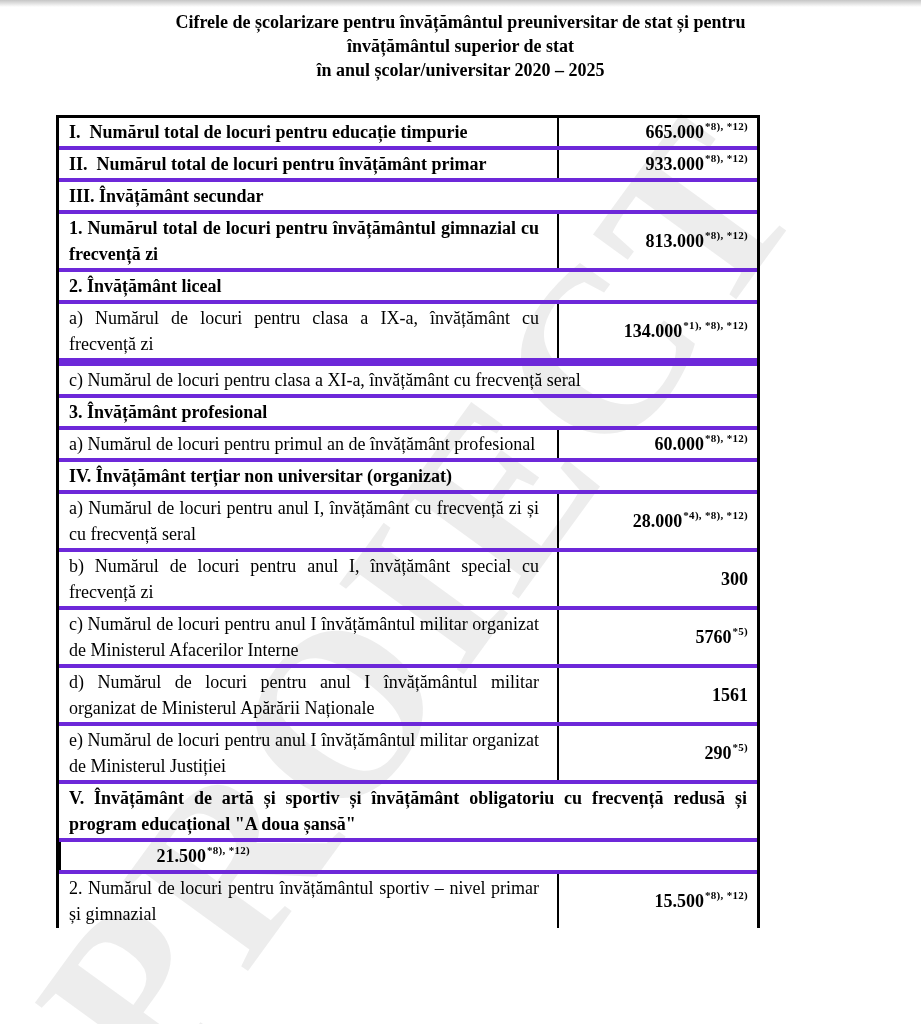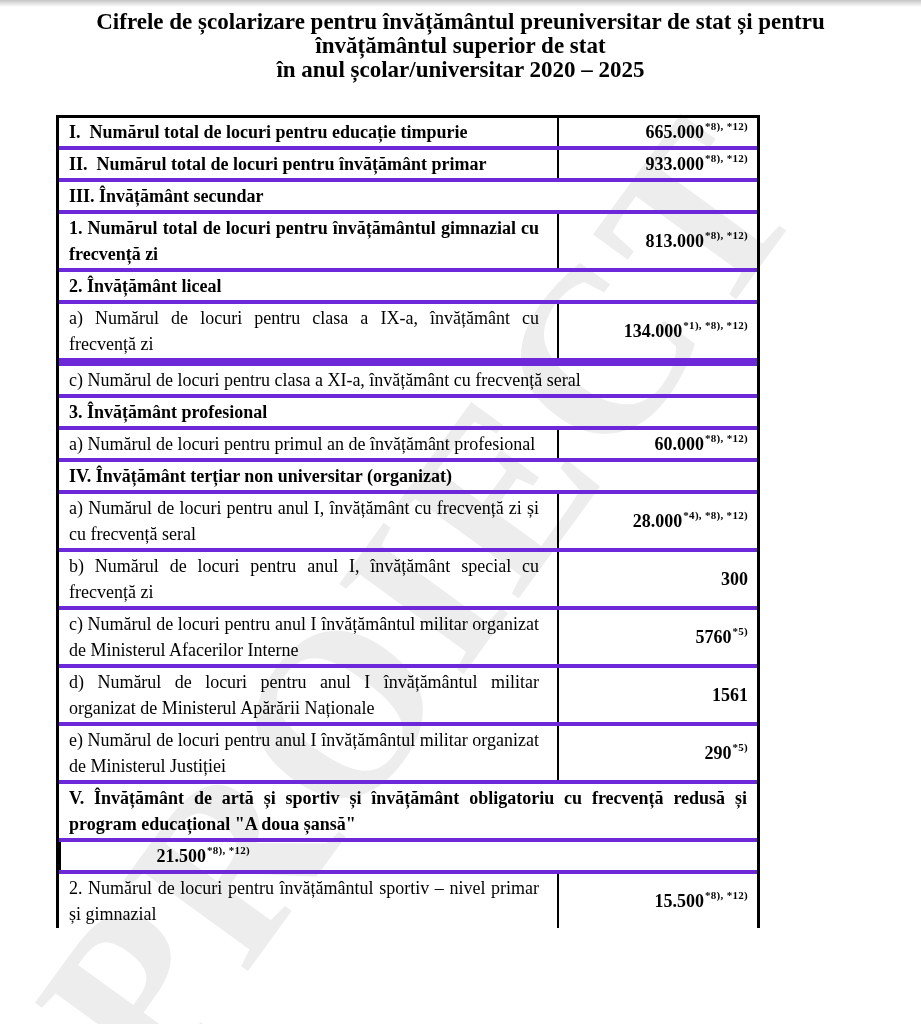--- a/index.html
+++ b/index.html
@@ -41,21 +41,21 @@
     color: rgba(60, 60, 60, 0.09);
     z-index: 0;
     user-select: none;
   }
   .title-block {
     position: relative;
     z-index: 2;
     padding-top: 10px;
     text-align: center;
     font-weight: bold;
-    font-size: 23px;
+    font-size: 18px;
     line-height: 24px;
   }
   .doc-table {
     position: absolute;
     left: 56px;
     top: 115px;
     width: 704px;
     box-sizing: border-box;
     border: 3px solid #000;
     border-bottom: none;

